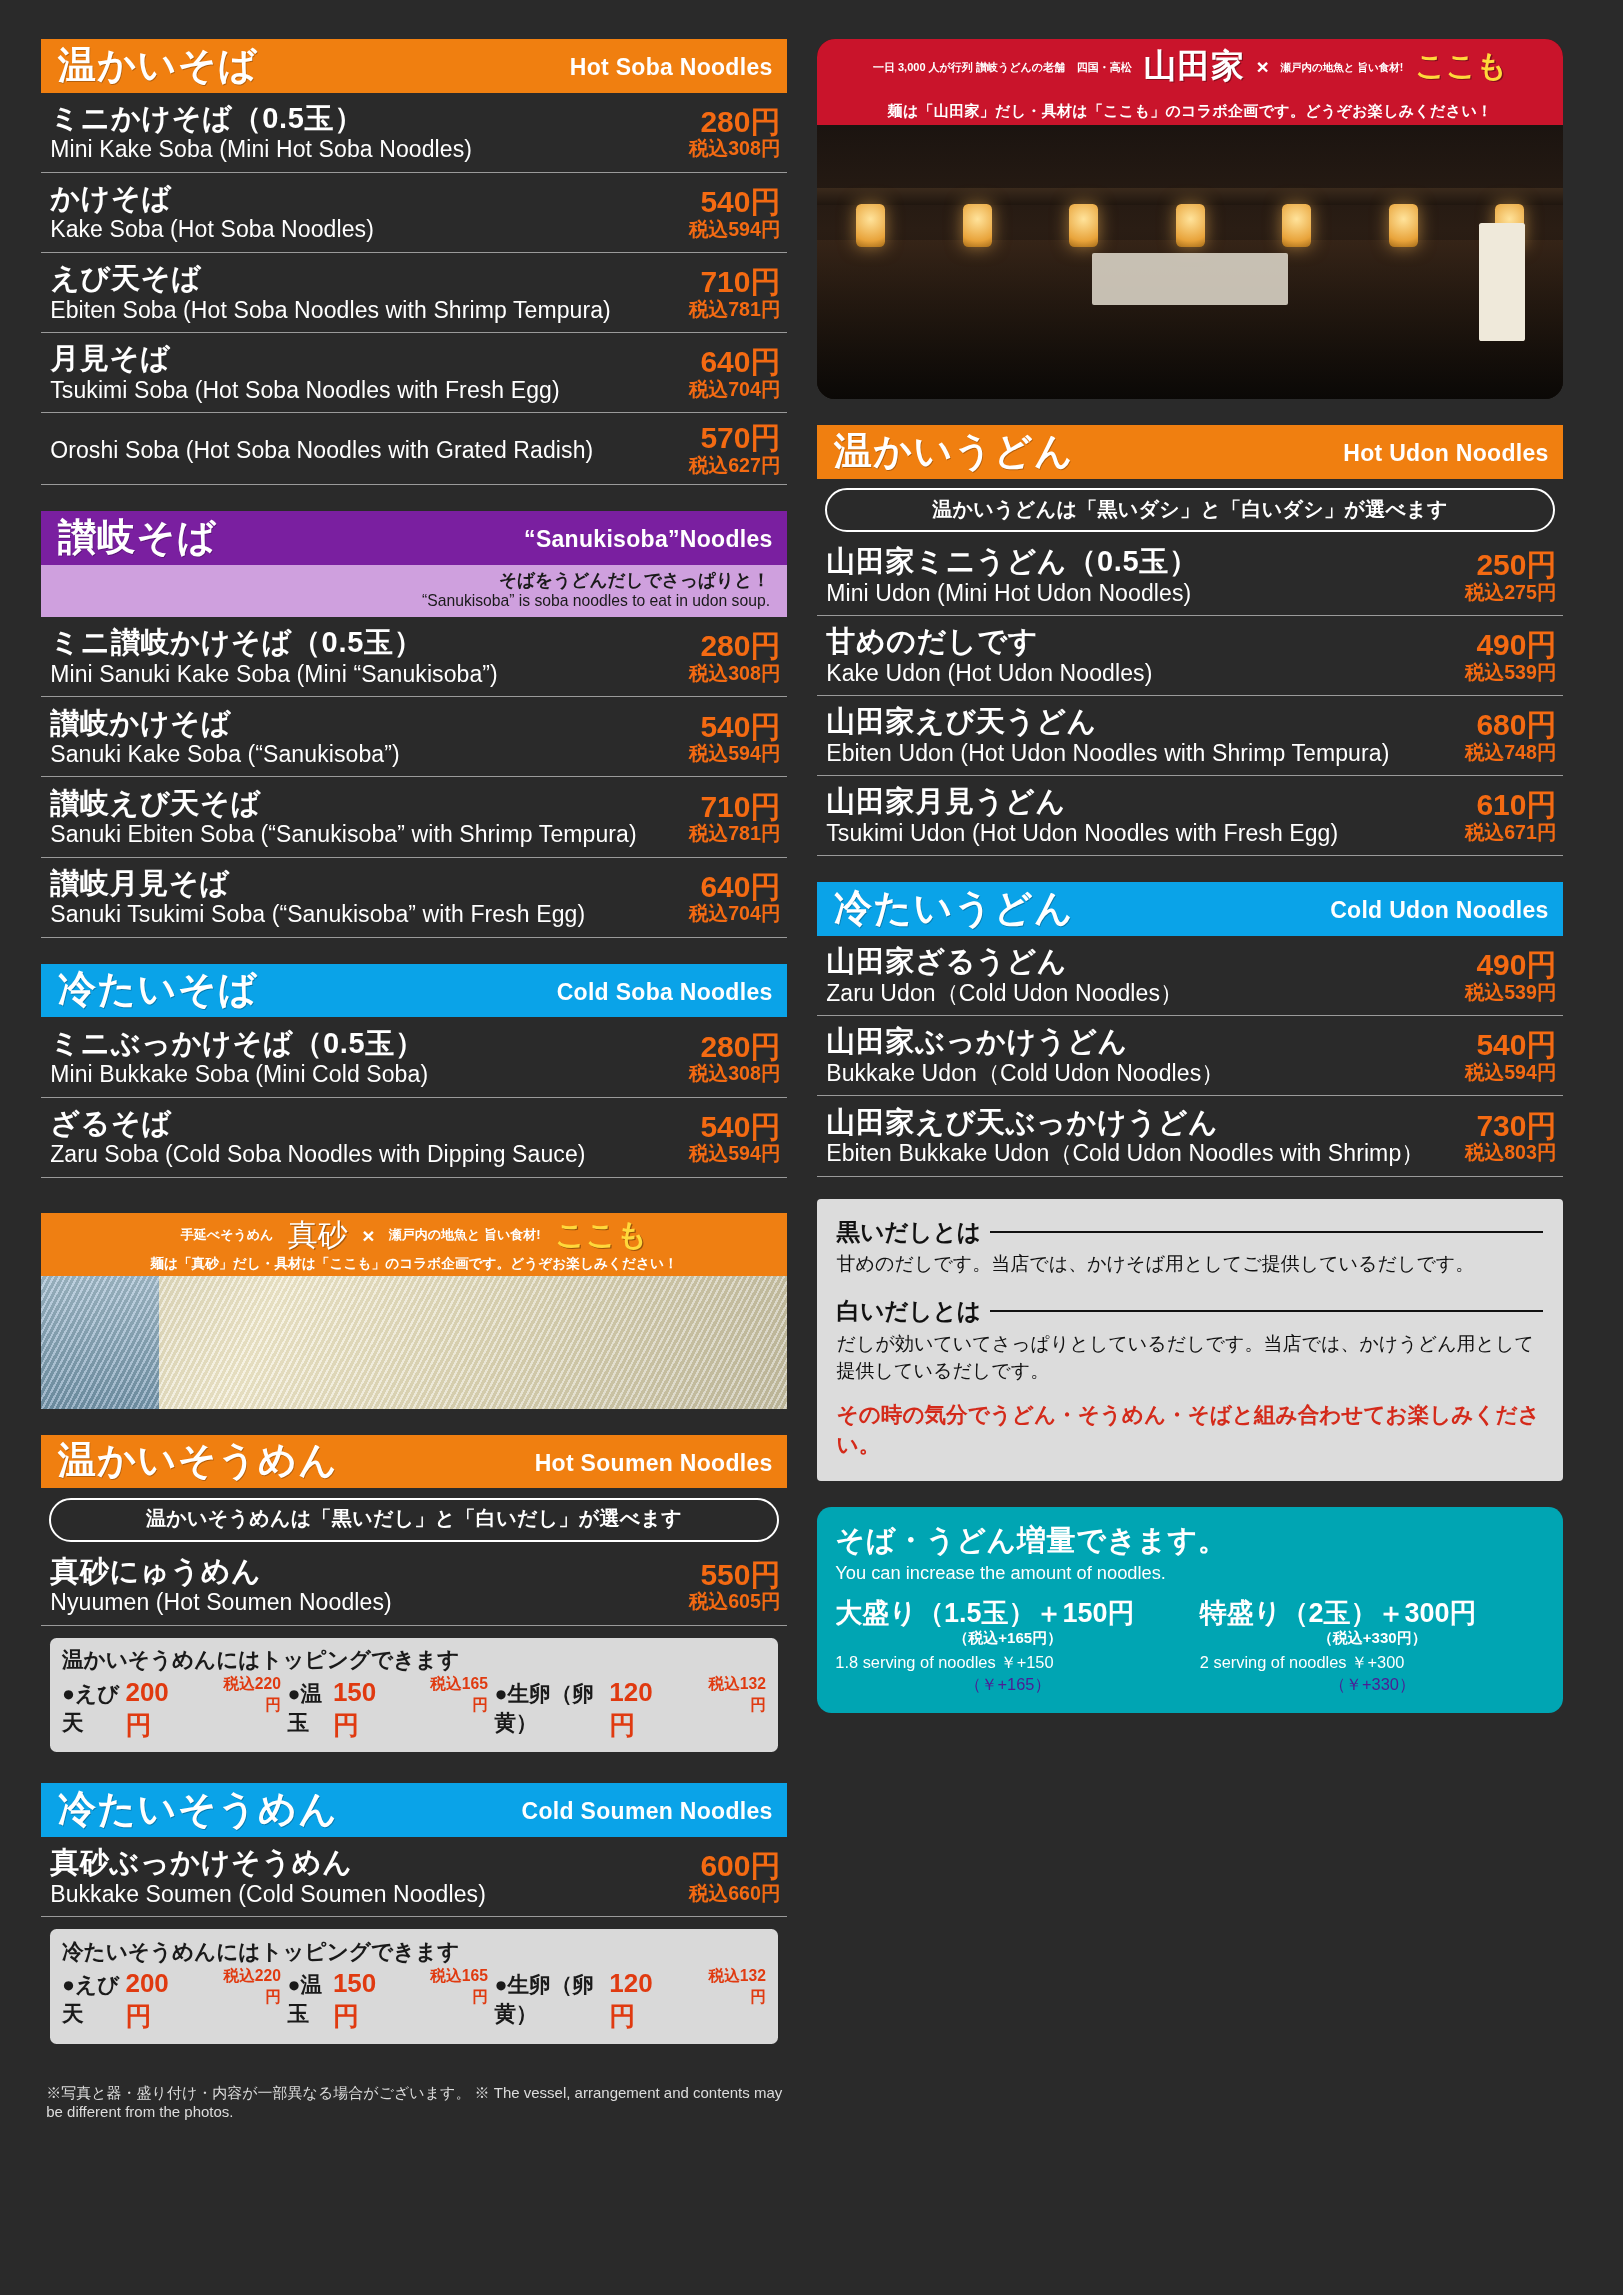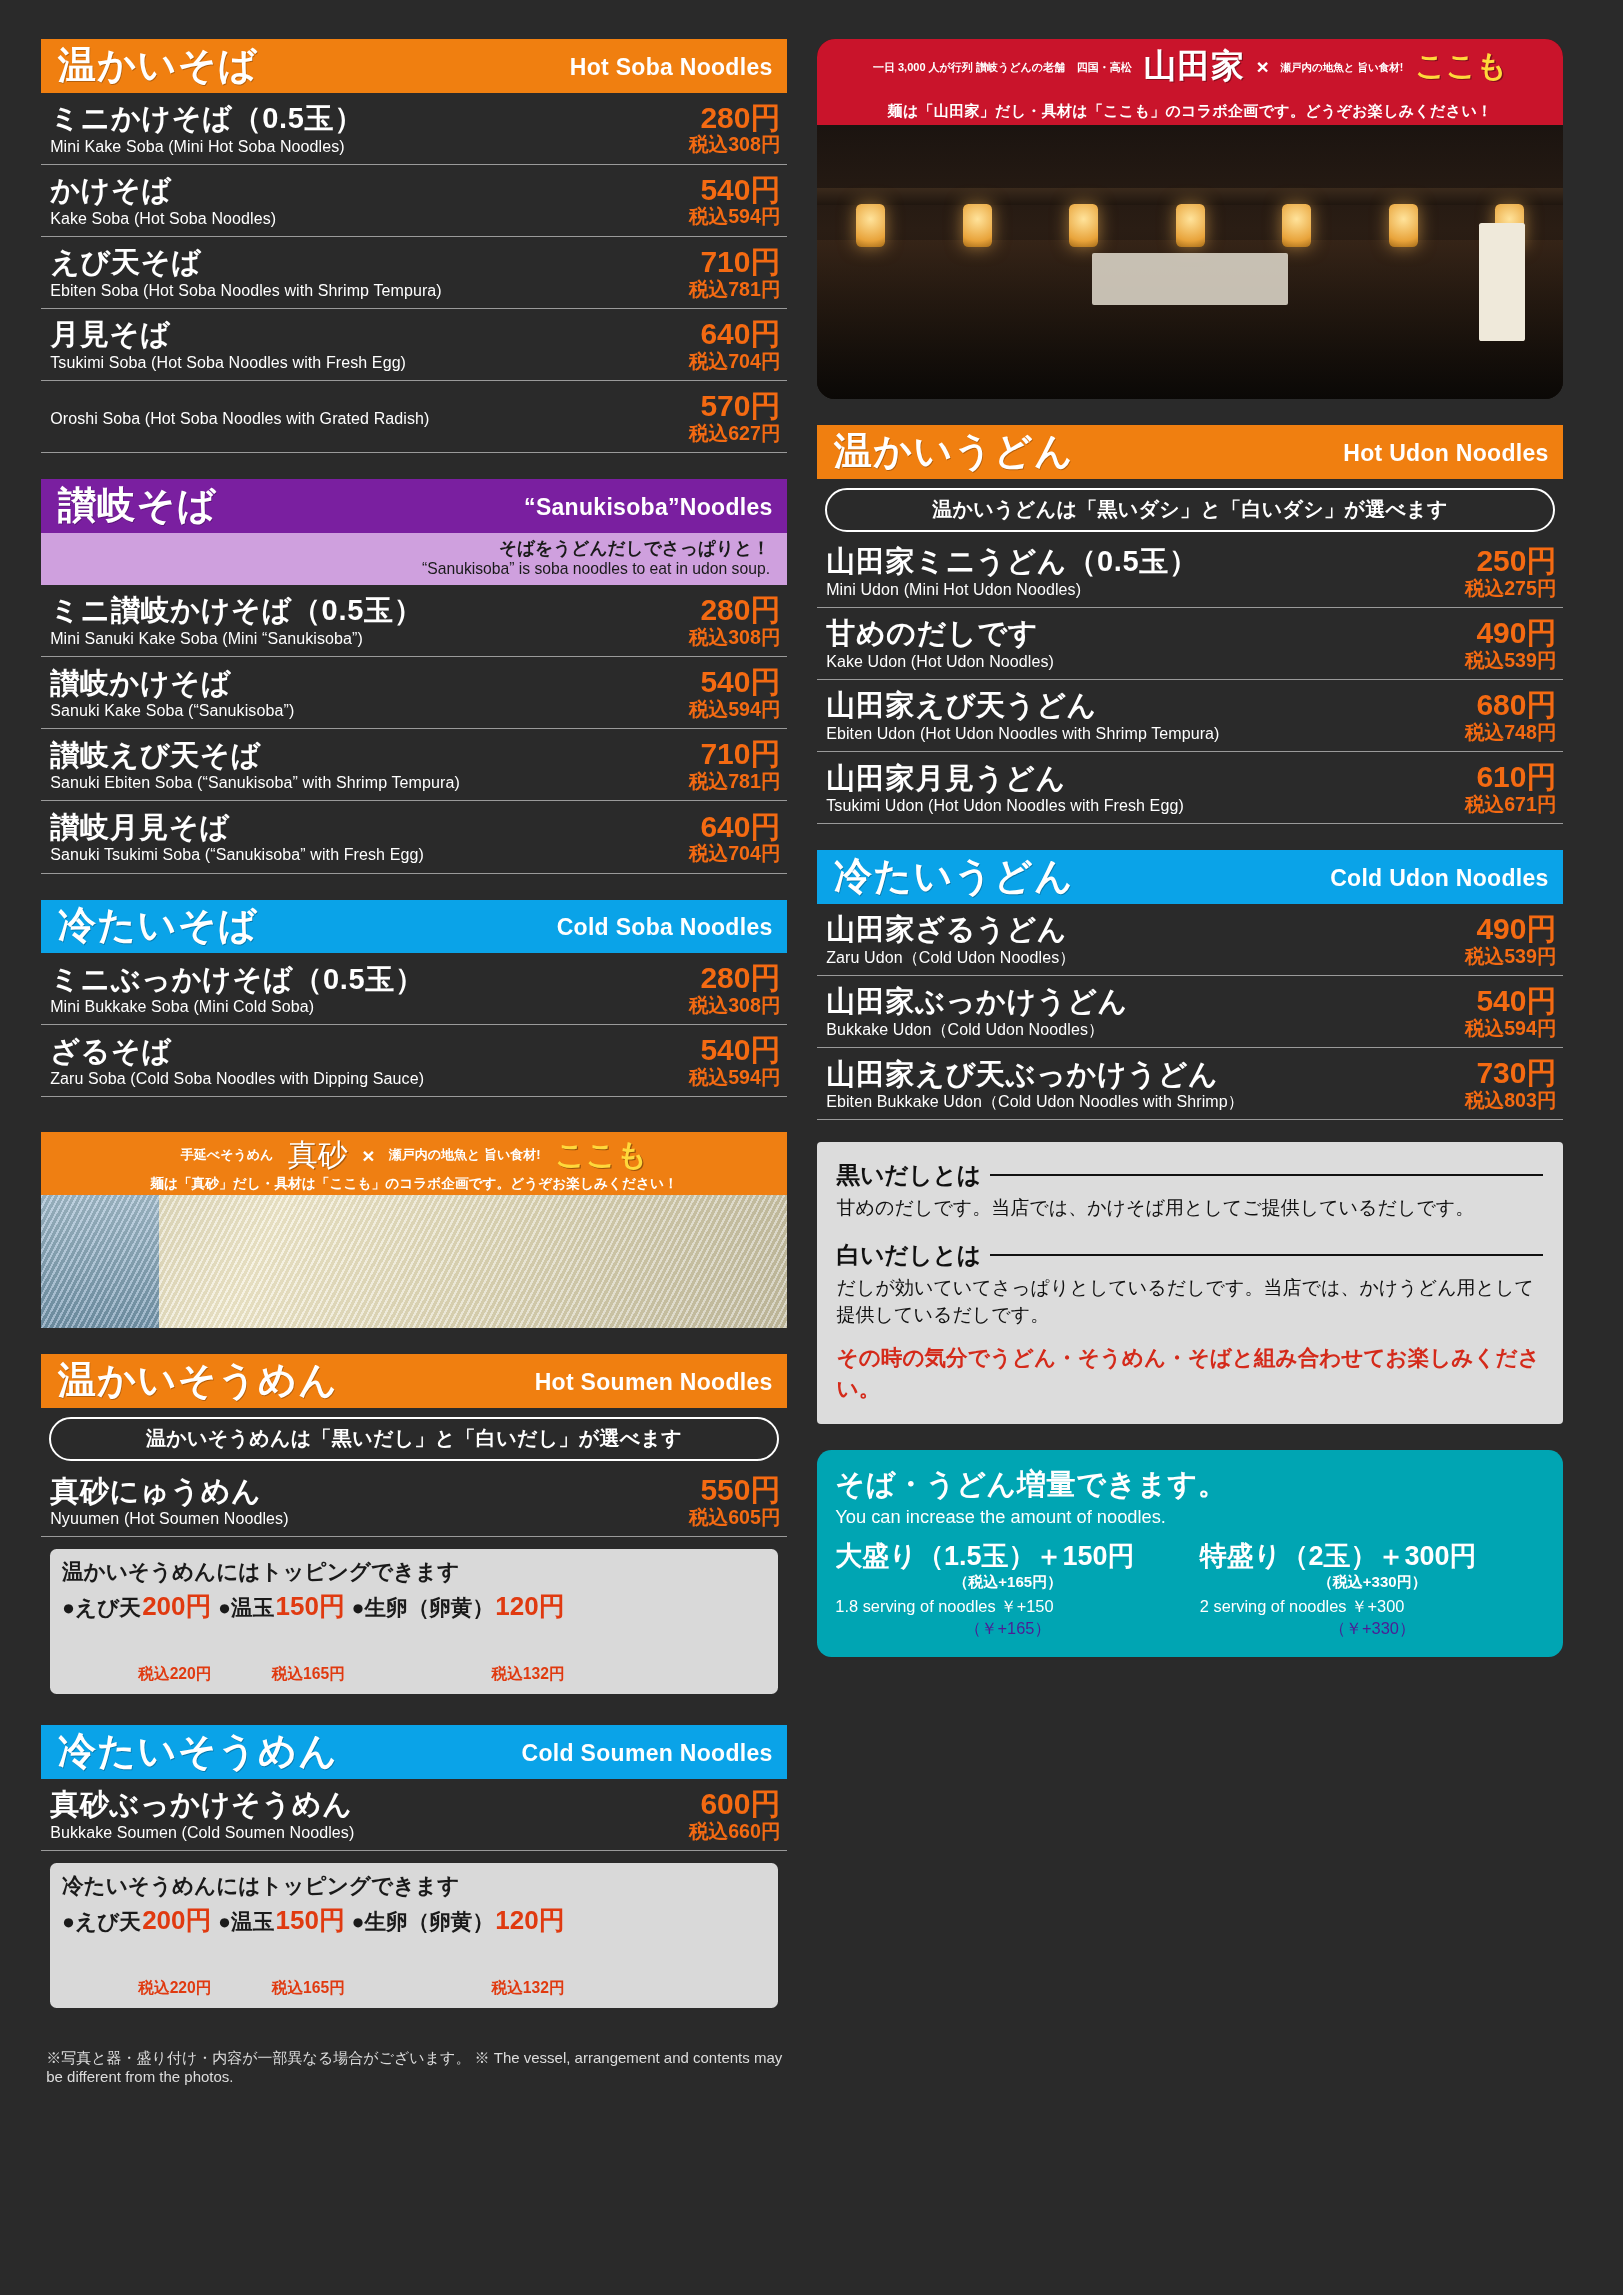--- a/index.html
+++ b/index.html
@@ -82,21 +82,21 @@
   .item-names { flex: 1 1 auto; min-width: 0; }
   .item-jp {
     color: #ffffff;
     font-size: 29px;
     font-weight: bold;
     line-height: 1.12;
     letter-spacing: 0.7px;
   }
   .item-en {
     color: #ffffff;
-    font-size: 16px;
+    font-size: 23px;
     line-height: 1.2;
     margin-top: 2px;
     letter-spacing: 0.1px;
   }
   .item-prices {
     flex: 0 0 auto;
     text-align: right;
     padding-left: 11.8px;
   }
   .price-main {
@@ -138,21 +138,21 @@
     font-size: 21.6px;
     font-weight: bold;
     color: #1a1a1a;
     margin-bottom: 2.6px;
   }
   .topping-row {
     display: flex;
     align-items: baseline;
     gap: 6.5px;
   }
-  .topping-cell { display: flex; flex-direction: column; gap: 43px; }
+  .topping-cell { display: flex; flex-direction: row; gap: 43px; }
   .topping-cell .line1 {
     display: flex;
     align-items: baseline;
   }
   .t-name {
     font-size: 21.6px;
     font-weight: bold;
     color: #1a1a1a;
   }
   .t-price {

